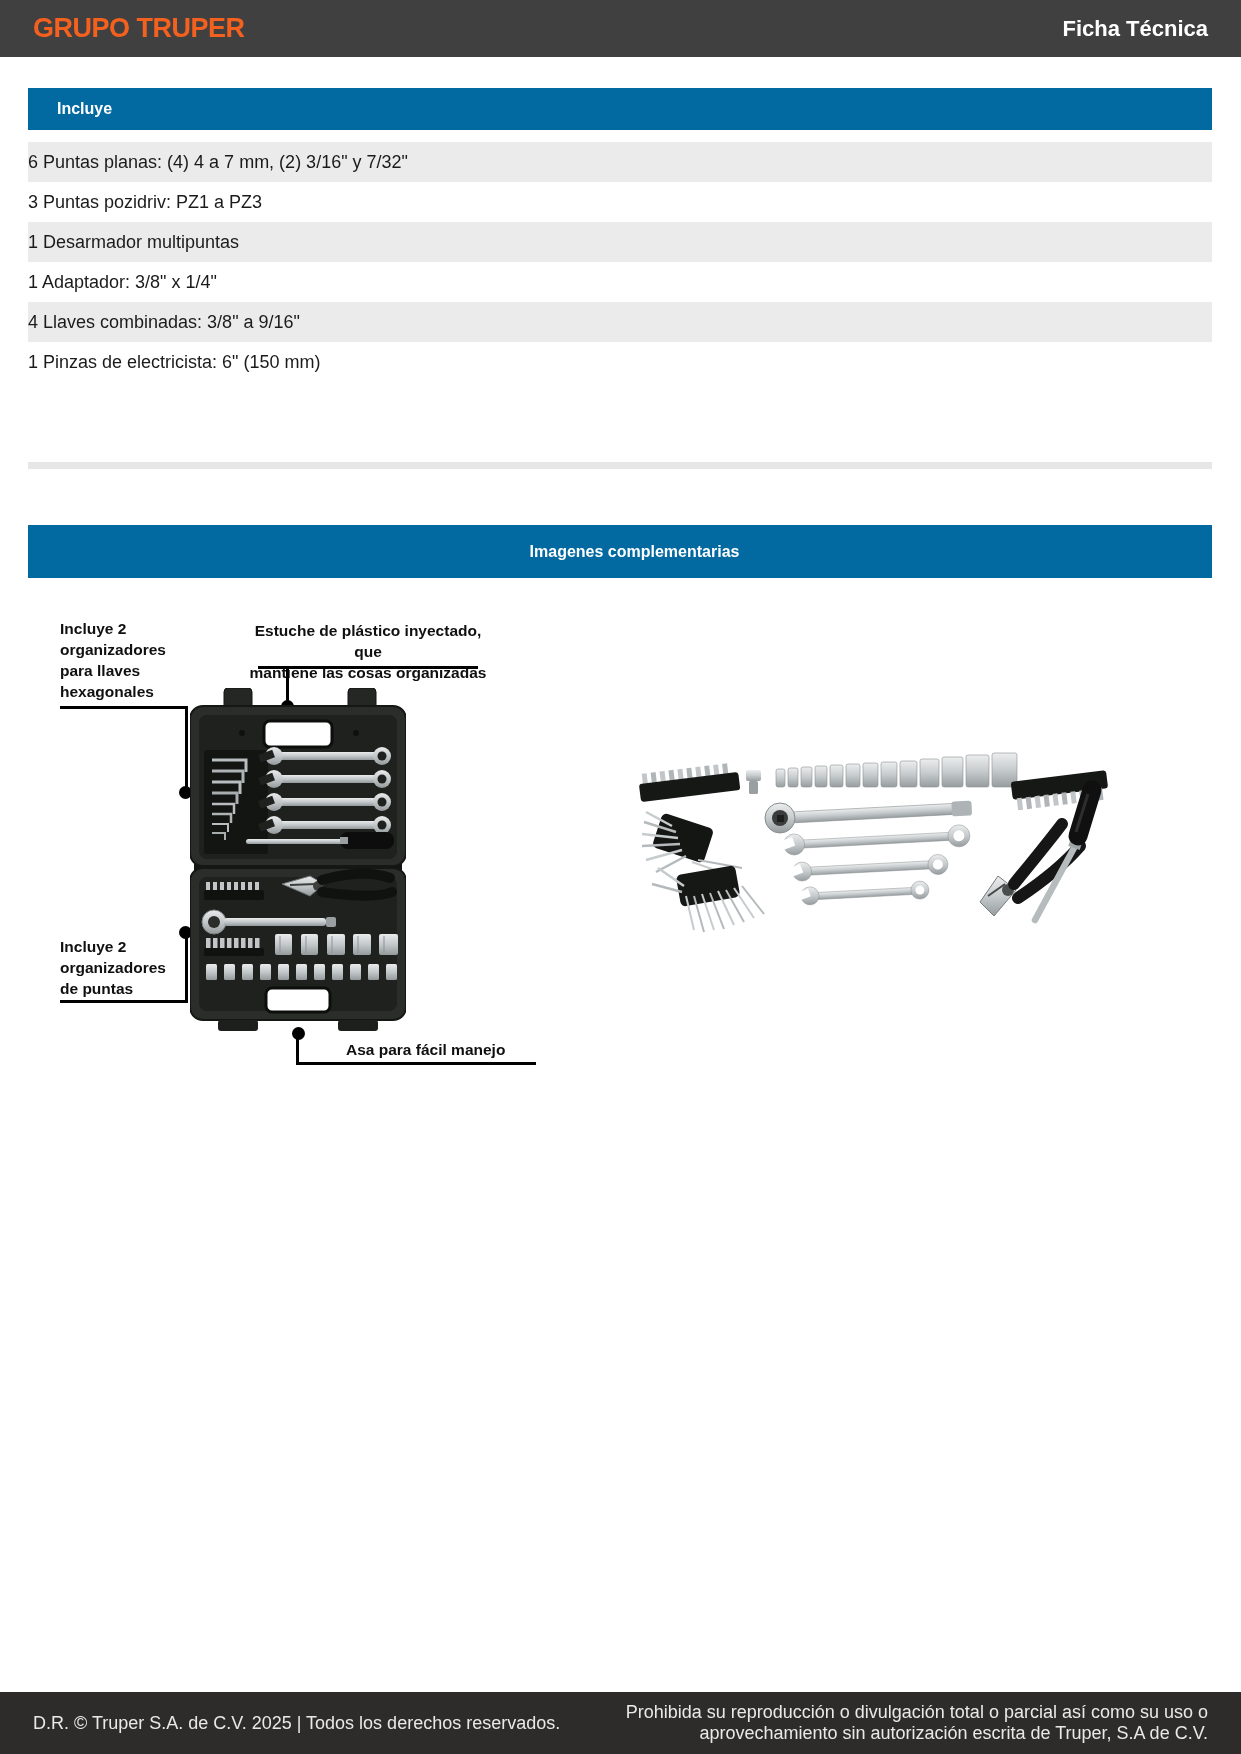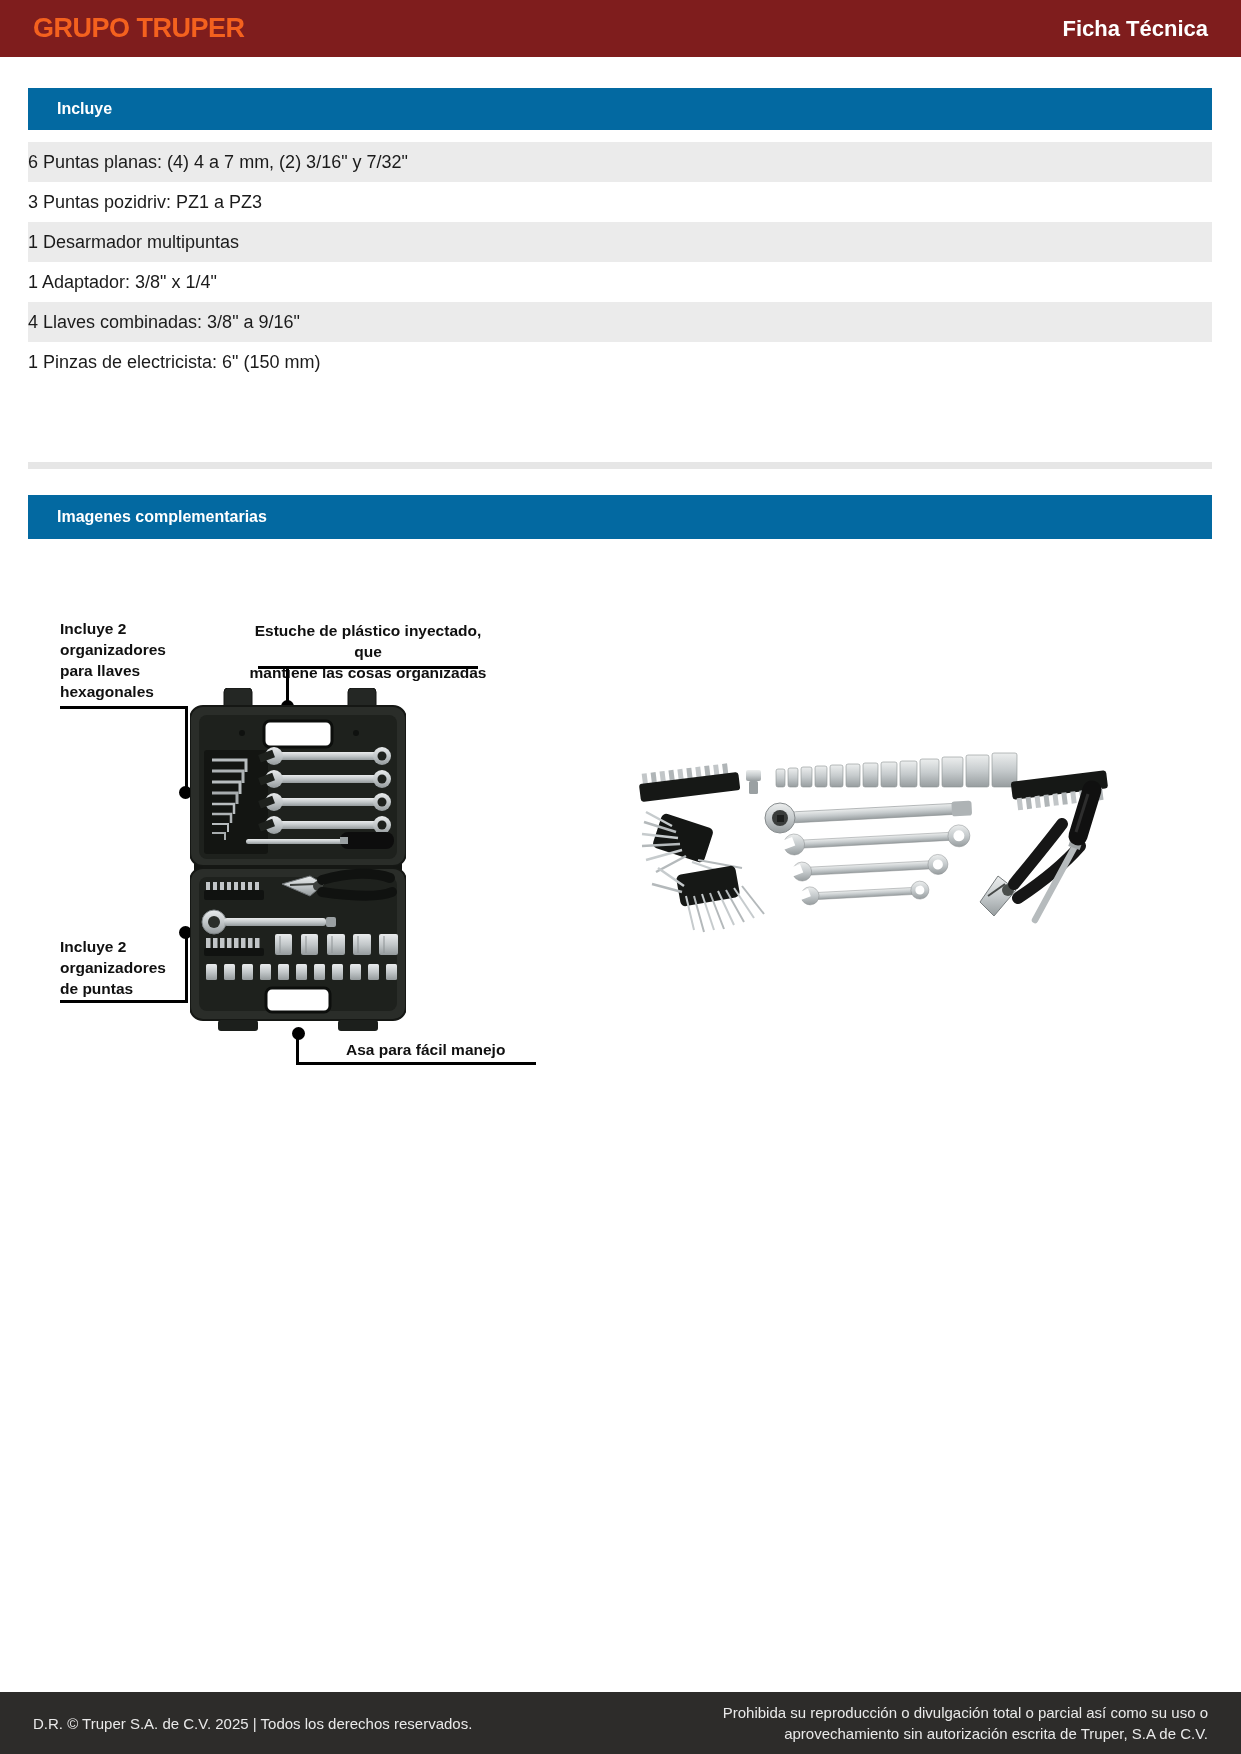--- a/index.html
+++ b/index.html
@@ -2,57 +2,57 @@
 <html><head>
 <meta charset="utf-8">
 <style>
   html,body{margin:0;padding:0;}
   body{
     width:1241px;height:1754px;position:relative;background:#ffffff;
     font-family:"Liberation Sans", sans-serif;overflow:hidden;
   }
   
   .topbar{
-    position:absolute;top:0;left:0;width:1241px;height:57px;background:#7f1d1d;
+    position:absolute;top:0;left:0;width:1241px;height:57px;background:#404040;
     display:flex;align-items:center;justify-content:space-between;
     padding:0 33px;box-sizing:border-box;
   }
   .logo{
     color:#f4611e;font-size:27px;font-weight:bold;letter-spacing:-0.5px;
     transform:scaleY(1.02);white-space:nowrap;
   }
   .doc-title{color:#ffffff;font-size:22px;font-weight:600;white-space:nowrap;}
   
   .section-bar{
     position:absolute;left:28px;width:1184px;background:#0369a1;color:#ffffff;
     font-weight:bold;font-size:16px;box-sizing:border-box;padding-left:29px;
     display:flex;align-items:center;
   }
   #incluye-bar{top:88px;height:42px;}
-  #imagenes-bar{top:495px;height:44px;}
+  #imagenes-bar{top:525px;height:53px;justify-content:center;}
   
   .list{position:absolute;left:28px;top:142px;width:1184px;}
   .row{
     height:40px;line-height:40px;font-size:18px;color:#1b1b1b;
     box-sizing:border-box;white-space:nowrap;
   }
   .row:nth-child(odd){background:#ebebeb;}
   .divider{position:absolute;left:28px;top:462px;width:1184px;height:7px;background:#e6e6e6;}
   .callout-text{
     position:absolute;font-weight:bold;font-size:15.5px;line-height:21px;
     color:#101010;white-space:pre-line;
   }
   .callout-line{position:absolute;background:#000000;}
   .callout-dot{position:absolute;width:13px;height:13px;border-radius:50%;background:#000000;}
   .svg-img{position:absolute;}
   
   .footbar{
     position:absolute;top:1692px;left:0;width:1241px;height:62px;background:#2d2c2a;
     display:flex;align-items:center;justify-content:space-between;
-    padding:0 33px;box-sizing:border-box;color:#e9e9e9;font-size:15px;
+    padding:0 33px;box-sizing:border-box;color:#e9e9e9;font-size:18px;
   }
   .foot-right{text-align:right;white-space:pre-line;line-height:21px;margin-left:28px;}
 </style>
 </head>
 <body>
 
 <div class="topbar">
   <span class="logo">GRUPO TRUPER</span>
   <span class="doc-title">Ficha Técnica</span>
 </div>

